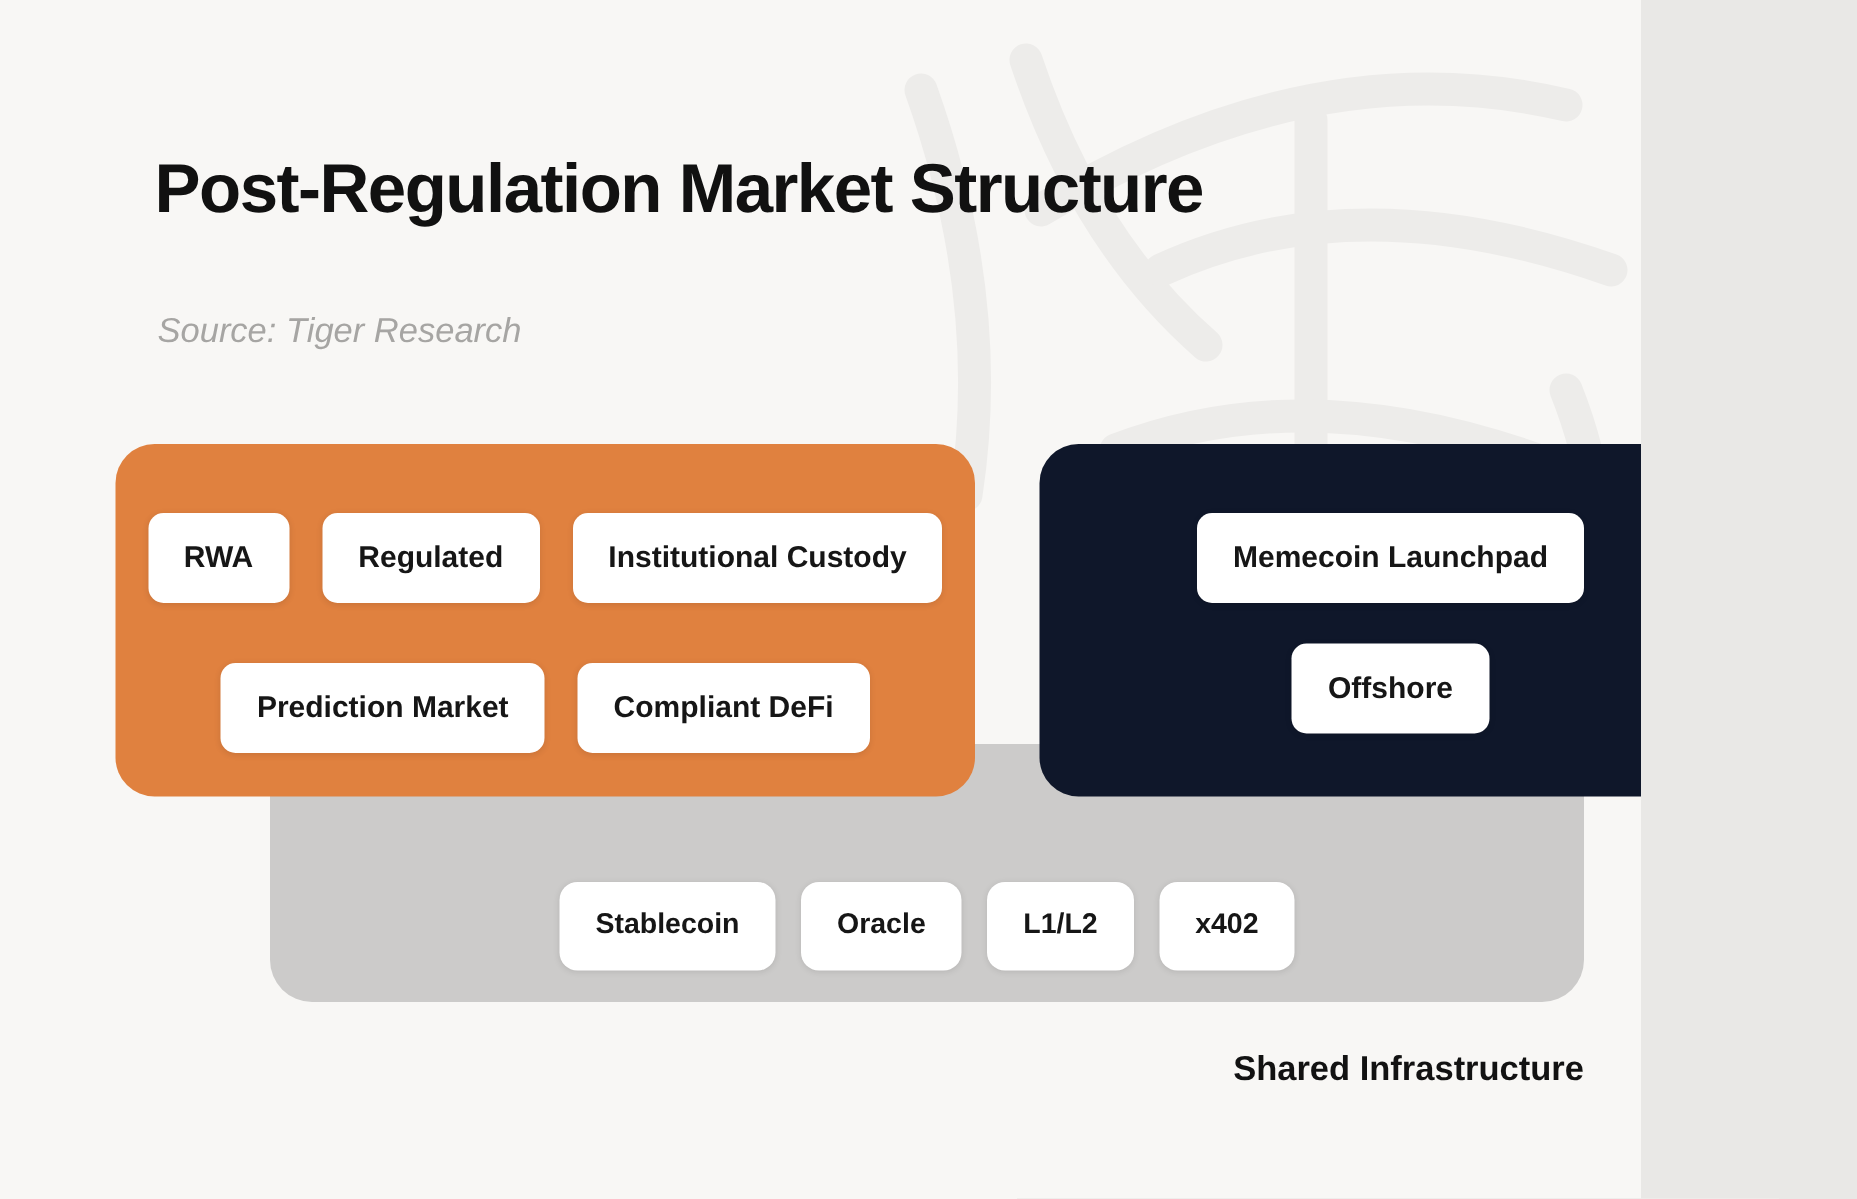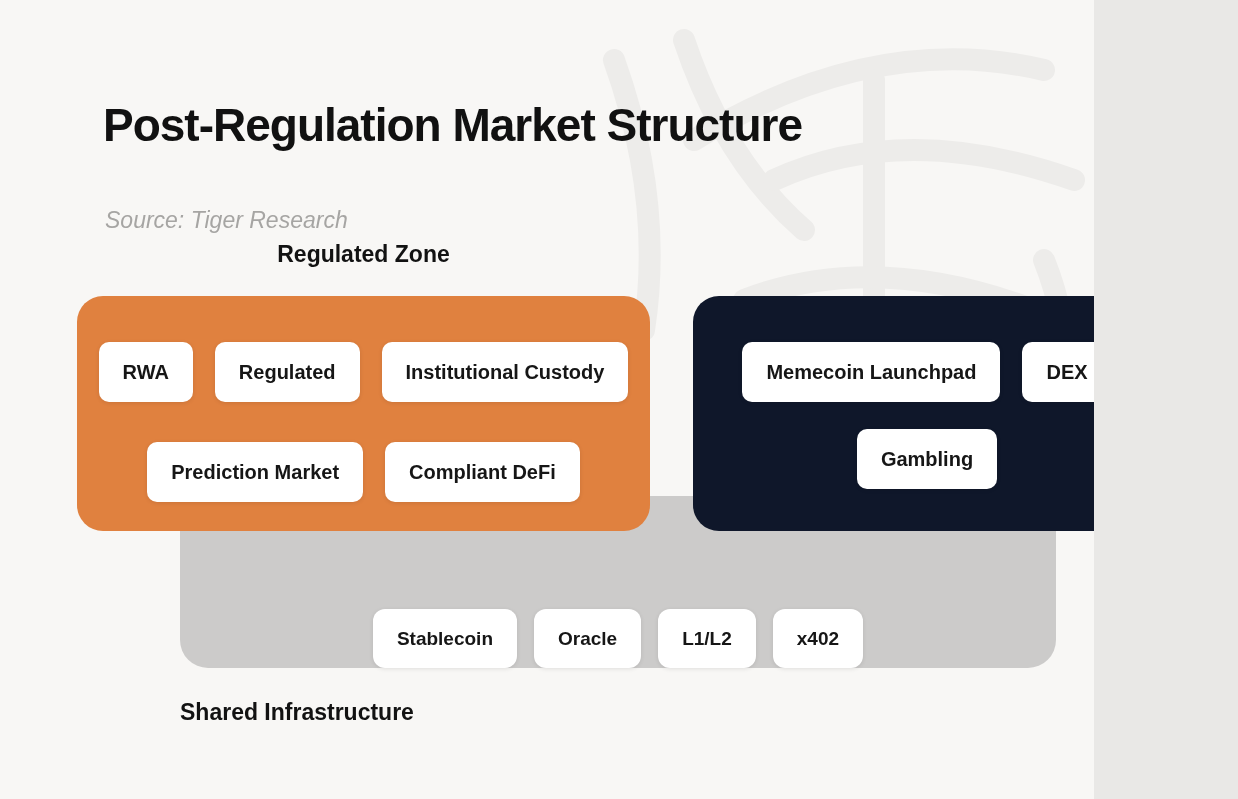--- a/index.html
+++ b/index.html
@@ -58,21 +58,21 @@
   .panel-shared {
     left: 180px;
     top: 496px;
     width: 876px;
     height: 172px;
     background: #CCCBCA;
     border-radius: 28px;
     z-index: 1;
     display: flex;
     justify-content: center;
-    align-items: flex-end;
+    align-items: center;
     padding-top: 70px;
     gap: 17px;
   }
   .panel-zone {
     top: 296px;
     height: 235px;
     z-index: 2;
     display: flex;
     flex-direction: column;
     align-items: center;
@@ -112,21 +112,21 @@
   .chip.small {
     height: 59px;
     font-size: 19px;
     border-radius: 12px;
   }
   .shared-label {
     position: absolute;
     left: 180px;
     width: 876px;
     top: 699px;
-    text-align: left;
+    text-align: right;
     font-size: 23px;
     font-weight: bold;
     color: #121212;
   }
 </style>
 </head>
 <body>
 
 <div class="canvas">
 
@@ -141,21 +141,20 @@
       <path d="M 210 420 Q 310 380 430 430"></path>
       <path d="M 150 540 Q 300 470 440 540"></path>
       <path d="M 250 470 Q 290 560 260 640"></path>
       <path d="M 470 260 Q 510 360 480 470"></path>
     </g>
   </svg>
 
   <div class="page-title">Post-Regulation Market Structure</div>
   <div class="source-caption">Source: Tiger Research</div>
 
-  <div class="zone-label regulated">Regulated Zone</div>
 
   <div class="panel panel-shared">
     <div class="chip small">Stablecoin</div>
     <div class="chip small">Oracle</div>
     <div class="chip small">L1/L2</div>
     <div class="chip small">x402</div>
   </div>
 
   <div class="panel panel-zone panel-regulated">
     <div class="chip-row">
@@ -165,22 +164,21 @@
     </div>
     <div class="chip-row">
       <div class="chip">Prediction Market</div>
       <div class="chip">Compliant DeFi</div>
     </div>
   </div>
 
   <div class="panel panel-zone panel-unregulated">
     <div class="chip-row">
       <div class="chip">Memecoin Launchpad</div>
-      <div class="chip">DEX</div>
     </div>
     <div class="chip-row">
-      <div class="chip">Gambling</div>
+      <div class="chip">Offshore</div>
     </div>
   </div>
 
   <div class="shared-label">Shared Infrastructure</div>
 
 </div>
 
 </body></html>

